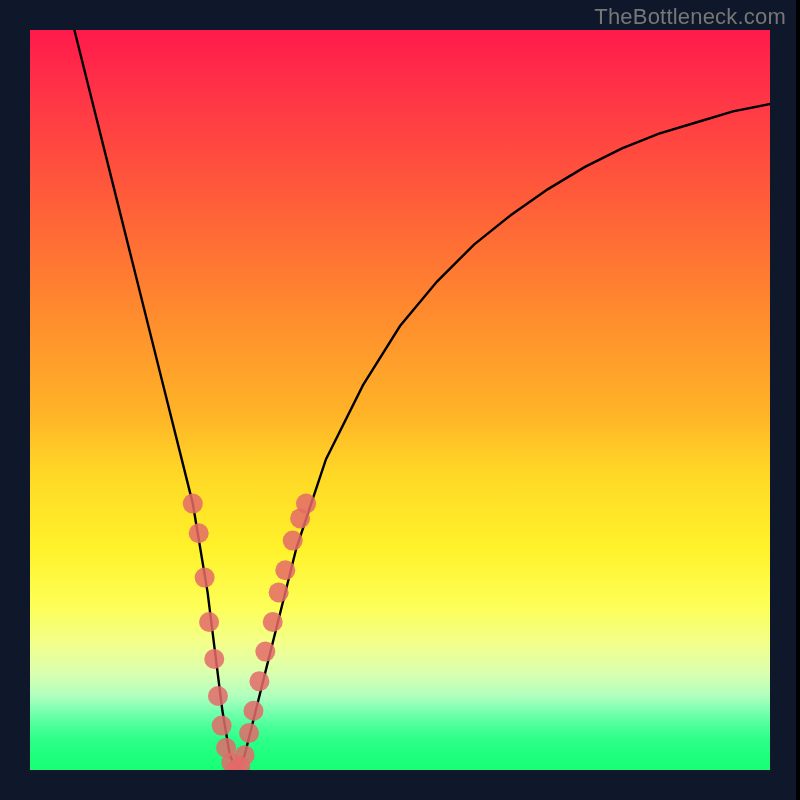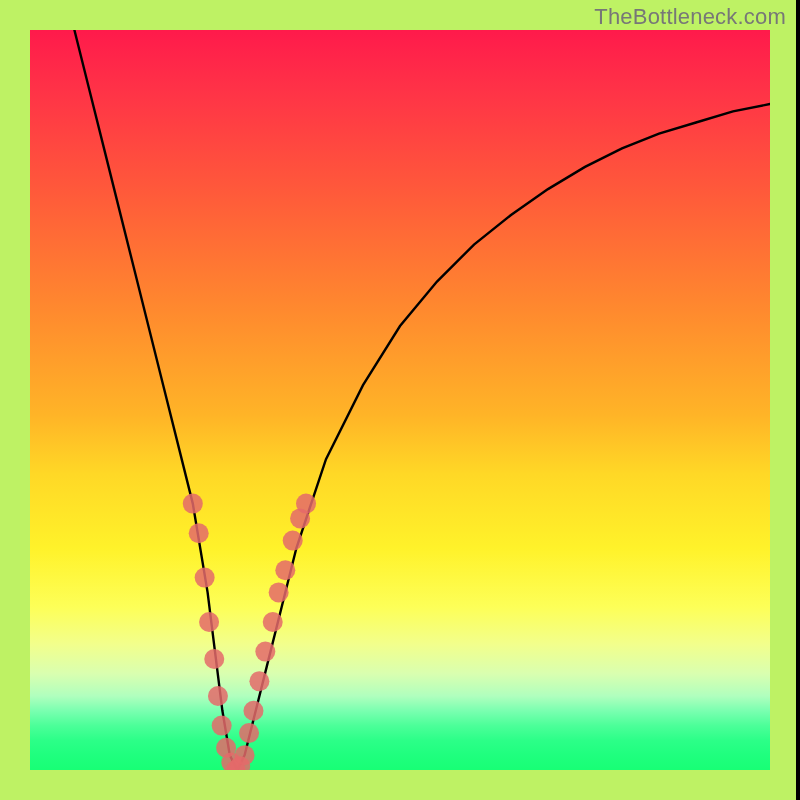--- a/index.html
+++ b/index.html
@@ -8,21 +8,21 @@
     width: 800px;
     height: 800px;
     overflow: hidden;
     background: #000;
     font-family: Arial, Helvetica, sans-serif;
   }
   .frame {
     position: absolute;
     top: 0; left: 0;
     width: 796px; height: 800px;
-    background: #bef264;
+    background: #0f172a;
   }
   .plot-area {
     position: absolute;
     top: 30px;
     left: 30px;
     width: 740px;
     height: 740px;
     
     background: linear-gradient(
       to bottom,

